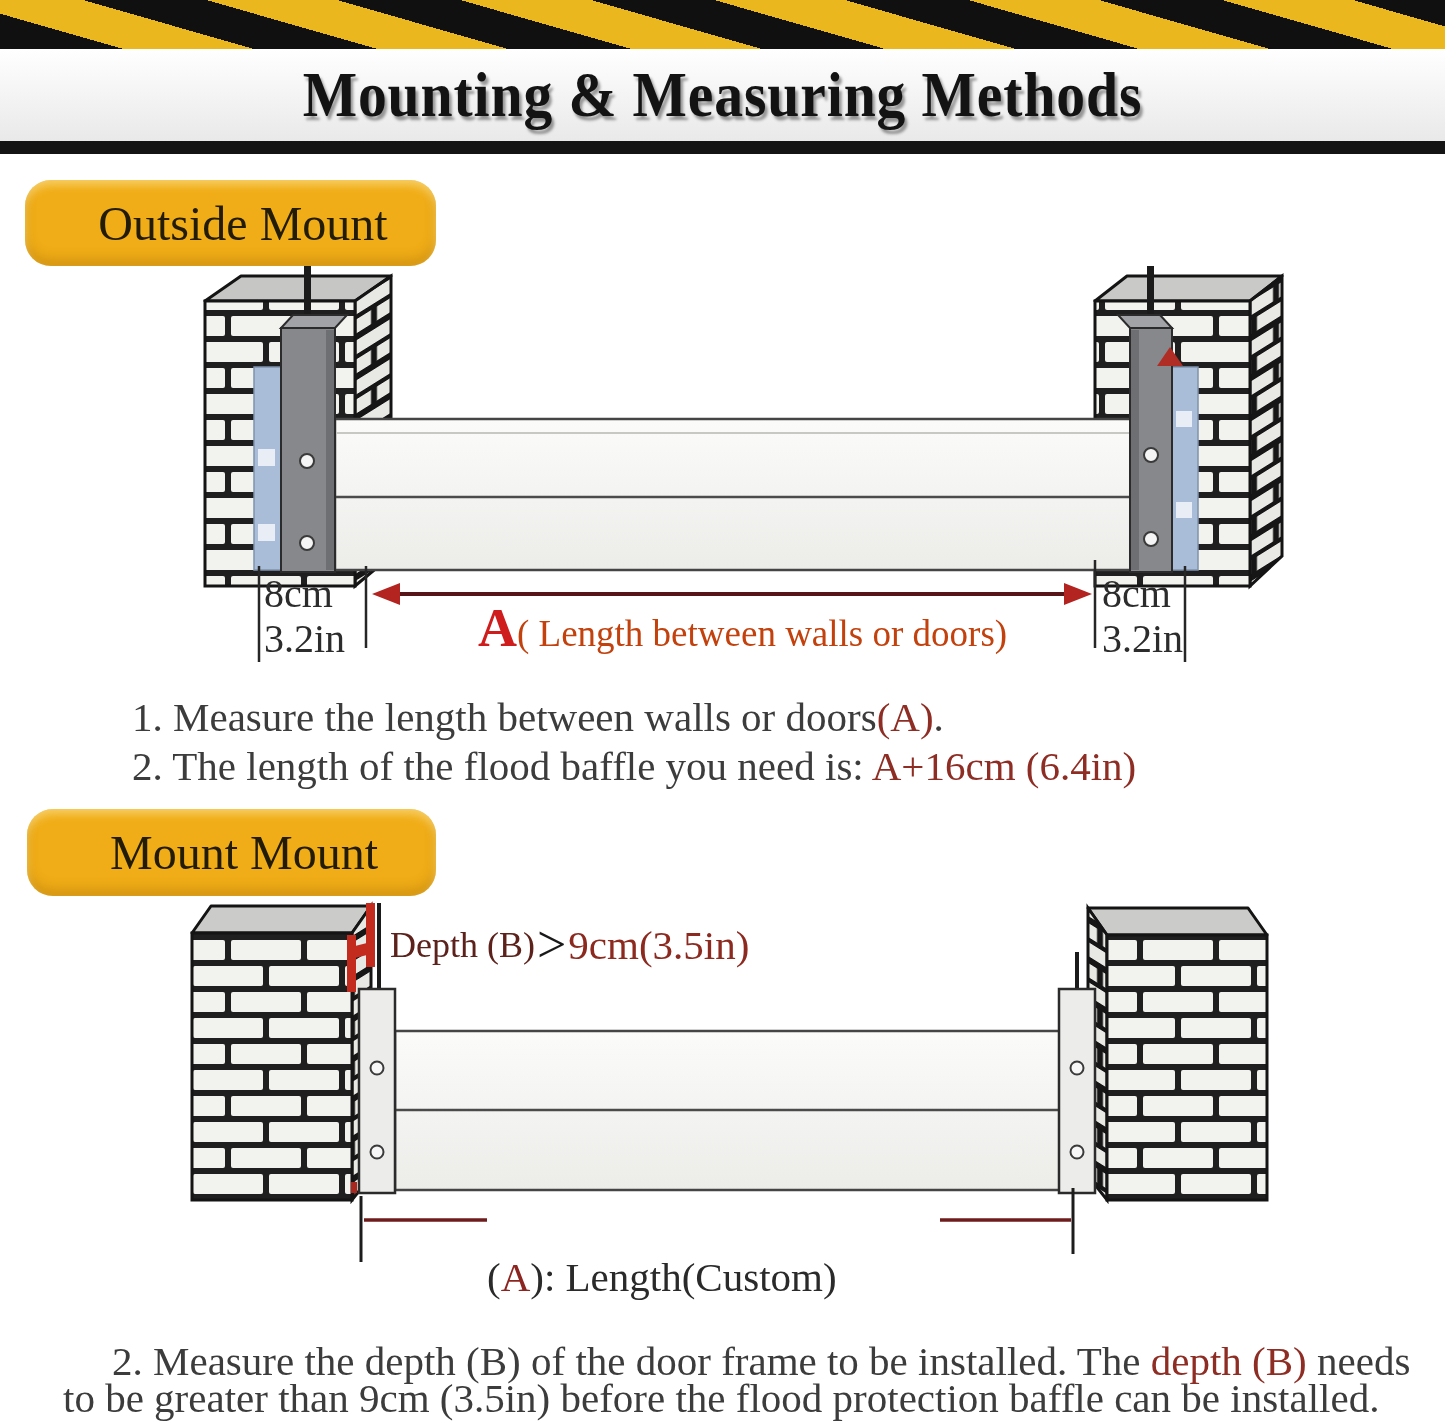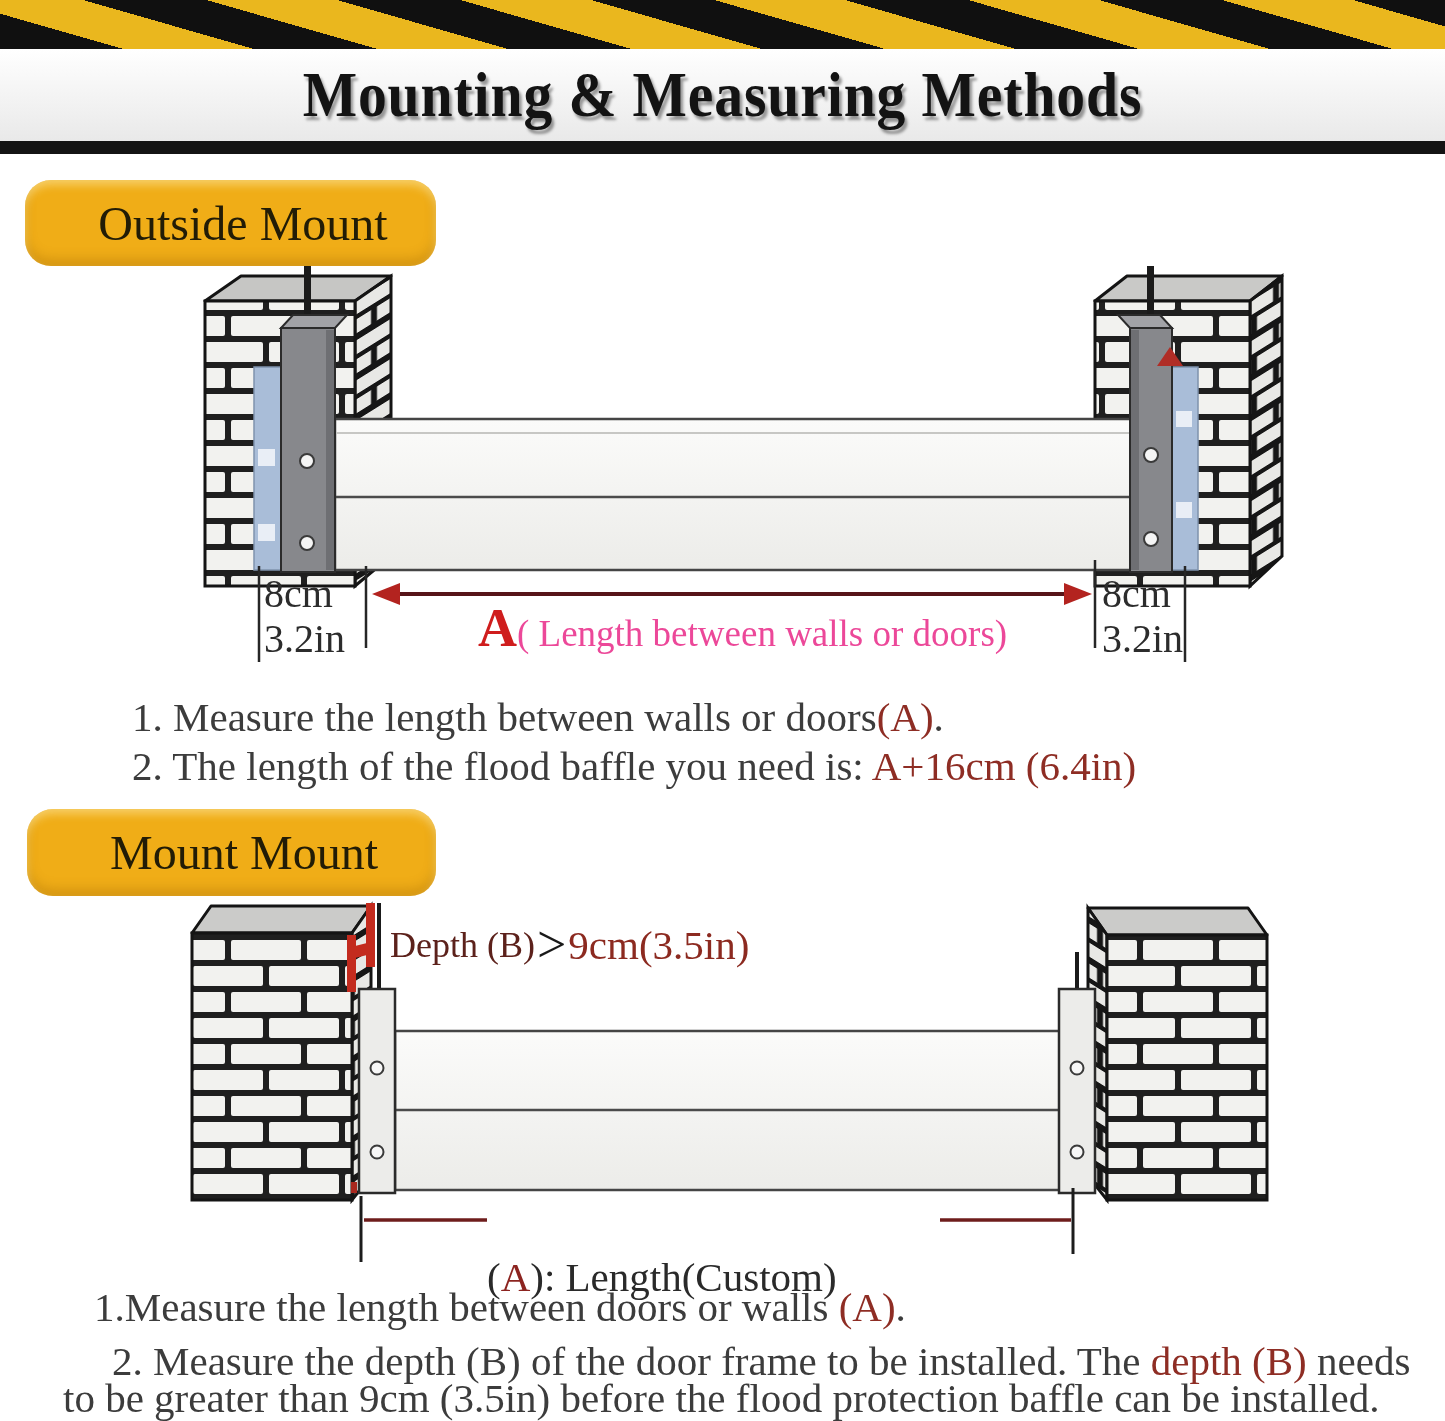--- a/index.html
+++ b/index.html
@@ -23,21 +23,21 @@
   .badge{z-index:2;background:#f0ad17;border-radius:26px;display:flex;align-items:center;
     justify-content:center;font-size:48px;color:#221c06;
     box-shadow:inset 0 5px 8px rgba(255,236,170,.55), inset 0 -7px 12px rgba(140,85,0,.28);padding-left:25px;}
   .badge-outside{left:25px;top:180px;width:386px;height:86px;}
   .badge-inside{left:27px;top:809px;width:384px;height:87px;}
 
   
   .gap{font-size:40px;line-height:45px;color:#2c2c2c;}
   .a-span{display:flex;align-items:baseline;}
   .a-letter{font-size:54px;font-weight:bold;color:#cf1d1d;}
-  .a-rest{font-size:37px;color:#ec4899;}
+  .a-rest{font-size:37px;color:#c2410c;}
 
   .steps{font-size:41px;color:#3c3c3c;}
   .em{color:#8e2d24;}
 
   .depth{display:flex;align-items:center;}
   .depth-label{font-size:36px;color:#5c211b;}
   .depth-gt{font-size:52px;color:#191919;margin:0 2px;}
   .depth-val{font-size:41px;color:#8c2a20;}
 
   .aspan2{font-size:41px;color:#2a2a2a;}
@@ -220,23 +220,20 @@
   <div class="overlay depth" style="left:390px;top:915px;">
     <span class="depth-label">Depth (B) </span>
     <span class="depth-gt">&gt;</span>
     <span class="depth-val">9cm(3.5in)</span>
   </div>
 
   <div class="overlay aspan2" style="left:487px;top:1205px;margin-top:48px;">
     <span>(</span><span class="letter2">A</span><span>): Length(Custom)</span>
   </div>
 
-  <div class="overlay steps" style="left:94px;top:1283px;">
-    <span>1.Measure the length between doors or walls </span><span class="em">(A)</span><span>.</span>
-  </div>
   <div class="overlay steps" style="left:112px;top:1337px;">
     <span>2. Measure the depth (B) of the door frame to be installed. The </span><span class="em">depth (B)</span><span> needs</span>
   </div>
   <div class="overlay steps" style="left:63px;top:1374px;">
     <span>to be greater than 9cm (3.5in) before the flood protection baffle can be installed.</span>
   </div>
 
 </div>
 
 </body></html>

